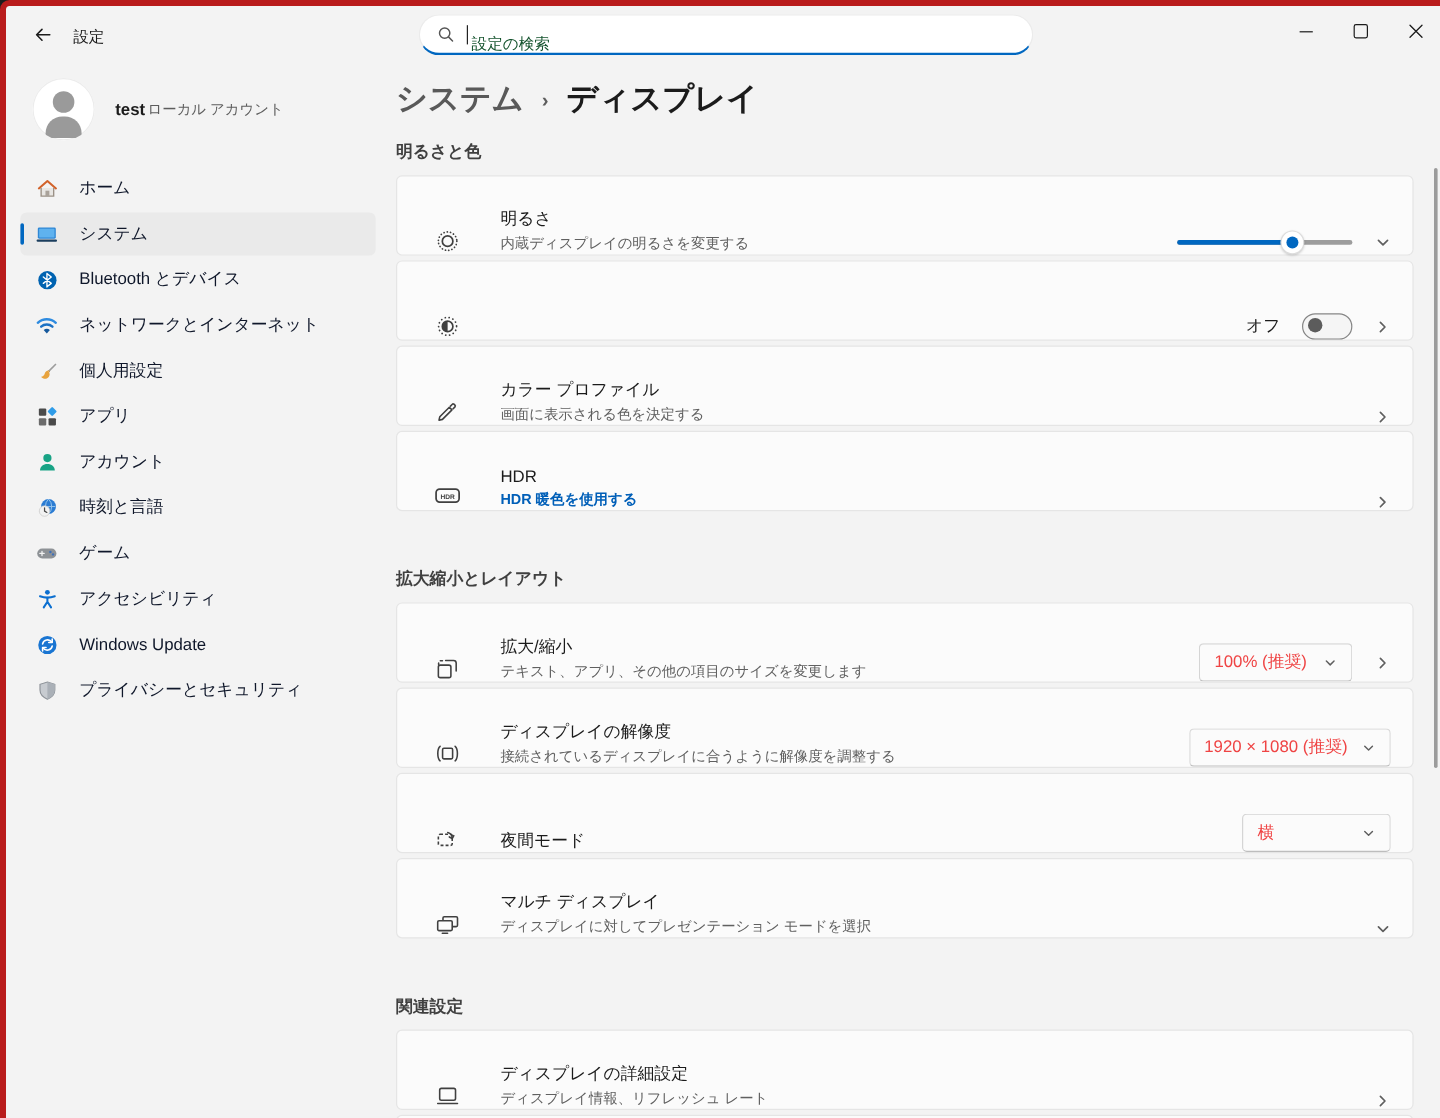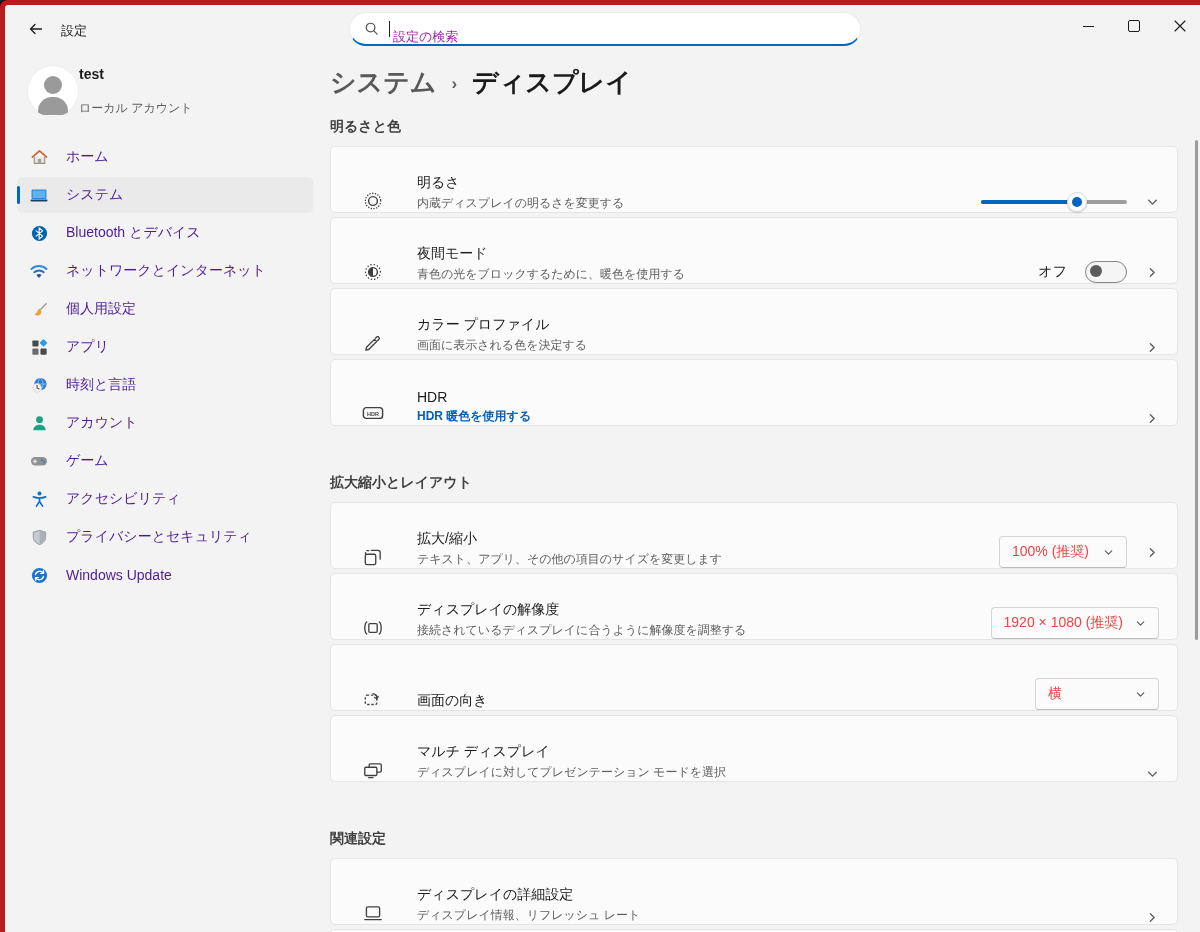--- a/index.html
+++ b/index.html
@@ -13,38 +13,38 @@
   }
   
   .titlebar{position:absolute;top:0;left:0;right:0;height:48px;}
   .back-btn{position:absolute;left:12px;top:8px;width:38px;height:32px;border-radius:5px;
     display:flex;align-items:center;justify-content:center;cursor:pointer;}
   .app-title{position:absolute;left:56px;top:17px;font-size:13px;color:#1b1b1b;}
   .search-box{position:absolute;left:344px;top:7px;width:512px;height:34px;box-sizing:border-box;
     background:#ffffff;border:1px solid #ebebeb;border-bottom:2px solid #0067c0;border-radius:17px;
     display:flex;align-items:center;padding:0 6px 0 14px;}
   .search-box .caret{width:1px;height:16px;background:#222;margin:0 3px 0 10px;}
-  .search-placeholder{font-size:13px;color:#a21caf;margin-top:16px;}
+  .search-placeholder{font-size:13px;color:#14532d;margin-top:16px;}
   .win-controls{position:absolute;right:0;top:0;display:flex;height:42px;}
   .win-btn{width:46px;height:42px;display:flex;align-items:center;justify-content:center;cursor:pointer;color:#1b1b1b;}
   .min-glyph{width:11px;height:1px;background:#1b1b1b;}
   .max-glyph{width:10px;height:10px;border:1px solid #1b1b1b;border-radius:2px;}
   
   .sidebar{position:absolute;top:48px;left:0;width:320px;bottom:0;}
   .user{display:flex;align-items:center;padding:12px 0 10px 22px;}
   .avatar{width:52px;height:52px;border-radius:50%;background:#fff;position:relative;overflow:hidden;
     box-shadow:0 0 0 1px #ececec inset;}
   .avatar .head{position:absolute;left:17px;top:11px;width:18px;height:18px;border-radius:50%;background:#9a9a9a;}
   .avatar .body{position:absolute;left:11px;top:32px;width:30px;height:18px;border-radius:14px 14px 0 0;background:#9a9a9a;}
-  .user-text{display:flex;flex-direction:column;gap:18px;}
+  .user-text{margin-left:17px;display:flex;flex-direction:row;gap:2px;}
   .user-name{font-size:14px;font-weight:bold;color:#1b1b1b;}
   .user-type{font-size:12px;color:#5d5d5d;}
   .nav{margin-top:12px;}
   .nav-item{height:36px;margin:2px 12px;padding-left:12px;border-radius:5px;display:flex;align-items:center;
-    font-size:14px;color:#4c1d95;position:relative;cursor:pointer;}
+    font-size:14px;color:#0f172a;position:relative;cursor:pointer;}
   .nav-item.selected{background:#eaeaea;}
   .nav-item.selected::before{content:"";position:absolute;left:0;top:9px;bottom:9px;width:3px;border-radius:3px;background:#0067c0;}
   .nav-icon{width:20px;height:20px;margin-right:17px;display:flex;align-items:center;justify-content:center;}
   
   .main{position:absolute;left:325px;top:48px;width:848px;bottom:0;}
   .breadcrumb{margin-top:12px;display:flex;align-items:center;gap:15px;font-size:26px;font-weight:600;color:#1b1b1b;}
   .crumb-parent{color:#595959;cursor:pointer;}
   .crumb-sep{font-size:17px;color:#5d5d5d;padding-top:3px;}
   .section-header{font-size:14px;font-weight:bold;color:#404040;margin:18px 0 10px;}
   .section-header.spaced{margin-top:48px;}
@@ -191,37 +191,37 @@
             <rect x="11" y="11" width="6.5" height="6.5" rx="1" fill="#4a4a4a"></rect>
             <rect x="11.2" y="2.2" width="6" height="6" rx="1" fill="#2f9ce8" transform="rotate(45 14.2 5.2)"></rect>
           </svg>
         </span>
         <span>アプリ</span>
       </div>
 
       <div class="nav-item">
         <span class="nav-icon">
           <svg width="19" height="19" viewBox="0 0 20 20">
+            <circle cx="10" cy="6" r="3.6" fill="#18a385"></circle>
+            <path d="M3.5 17 c0-3.6 2.9-5.8 6.5-5.8 s6.5 2.2 6.5 5.8 z" fill="#18a385"></path>
+          </svg>
+        </span>
+        <span>アカウント</span>
+      </div>
+
+      <div class="nav-item">
+        <span class="nav-icon">
+          <svg width="19" height="19" viewBox="0 0 20 20">
             <circle cx="11" cy="8.5" r="6.5" fill="#2b7cd3"></circle>
             <path d="M5 8.5 h12 M11 2 a9 9 0 0 1 0 13 M11 2 a9 9 0 0 0 0 13" stroke="#9cc9ef" stroke-width="0.8" fill="none"></path>
             <circle cx="7.5" cy="12.5" r="4.6" fill="#f2f2f2" stroke="#c9c9c9" stroke-width="0.6"></circle>
             <path d="M7.5 9.8 v2.7 l2 1.2" stroke="#4a4a4a" stroke-width="1.1" fill="none" stroke-linecap="round"></path>
           </svg>
         </span>
         <span>時刻と言語</span>
-      </div>
-
-      <div class="nav-item">
-        <span class="nav-icon">
-          <svg width="19" height="19" viewBox="0 0 20 20">
-            <circle cx="10" cy="6" r="3.6" fill="#18a385"></circle>
-            <path d="M3.5 17 c0-3.6 2.9-5.8 6.5-5.8 s6.5 2.2 6.5 5.8 z" fill="#18a385"></path>
-          </svg>
-        </span>
-        <span>アカウント</span>
       </div>
 
       <div class="nav-item">
         <span class="nav-icon">
           <svg width="20" height="20" viewBox="0 0 20 20">
             <rect x="2" y="6" width="16" height="8.5" rx="4.2" fill="#8e9296"></rect>
             <path d="M6 8.5 v3.5 M4.2 10.2 h3.6" stroke="#f2f2f2" stroke-width="1.1" stroke-linecap="round"></path>
             <circle cx="13" cy="9" r="1" fill="#3f6fb8"></circle>
             <circle cx="15.2" cy="11" r="1" fill="#3f6fb8"></circle>
           </svg>
@@ -236,40 +236,40 @@
             <path d="M3.5 7.2 c4.2 1.6 8.8 1.6 13 0" stroke="#0b6fd0" stroke-width="1.8" fill="none" stroke-linecap="round"></path>
             <path d="M10 8.5 v3.5 M10 12 l-3.2 5 M10 12 l3.2 5" stroke="#0b6fd0" stroke-width="1.8" fill="none" stroke-linecap="round" stroke-linejoin="round"></path>
           </svg>
         </span>
         <span>アクセシビリティ</span>
       </div>
 
       <div class="nav-item">
         <span class="nav-icon">
           <svg width="19" height="19" viewBox="0 0 20 20">
-            <path d="M10 2.5 l6.5 2 v5 c0 4.2-3.2 6.6-6.5 8 -3.3-1.4-6.5-3.8-6.5-8 v-5 z" fill="#c7cbd0" stroke="#8d9298" stroke-width="1"></path>
-            <path d="M10 2.5 l6.5 2 v5 c0 4.2-3.2 6.6-6.5 8 z" fill="#aab0b7"></path>
-          </svg>
-        </span>
-        <span>プライバシーとセキュリティ</span>
-      </div>
-
-      <div class="nav-item">
-        <span class="nav-icon">
-          <svg width="19" height="19" viewBox="0 0 20 20">
             <circle cx="10" cy="10" r="8" fill="#1975d2"></circle>
             <path d="M5.8 9 a4.4 4.4 0 0 1 8-1.5" stroke="#fff" stroke-width="1.4" fill="none" stroke-linecap="round"></path>
             <path d="M14.2 4.8 v3 h-3" stroke="#fff" stroke-width="1.4" fill="none" stroke-linecap="round" stroke-linejoin="round"></path>
             <path d="M14.2 11 a4.4 4.4 0 0 1 -8 1.5" stroke="#fff" stroke-width="1.4" fill="none" stroke-linecap="round"></path>
             <path d="M5.8 15.2 v-3 h3" stroke="#fff" stroke-width="1.4" fill="none" stroke-linecap="round" stroke-linejoin="round"></path>
           </svg>
         </span>
         <span>Windows Update</span>
       </div>
 
+      <div class="nav-item">
+        <span class="nav-icon">
+          <svg width="19" height="19" viewBox="0 0 20 20">
+            <path d="M10 2.5 l6.5 2 v5 c0 4.2-3.2 6.6-6.5 8 -3.3-1.4-6.5-3.8-6.5-8 v-5 z" fill="#c7cbd0" stroke="#8d9298" stroke-width="1"></path>
+            <path d="M10 2.5 l6.5 2 v5 c0 4.2-3.2 6.6-6.5 8 z" fill="#aab0b7"></path>
+          </svg>
+        </span>
+        <span>プライバシーとセキュリティ</span>
+      </div>
+
     </div>
   </div>
 
   <div class="main">
 
     <div class="breadcrumb">
       <span class="crumb-parent">システム</span>
       <span class="crumb-sep">›</span>
       <span>ディスプレイ</span>
     </div>
@@ -306,24 +306,20 @@
     <div class="card">
       <span class="card-icon">
         <svg width="22" height="22" viewBox="0 0 20 20">
           <path d="M10 6 a4 4 0 1 0 0 8 z" fill="#404040"></path>
           <circle cx="10" cy="10" r="4" stroke="#404040" stroke-width="1.3" fill="none"></circle>
           <g stroke="#404040" stroke-width="1.3" stroke-linecap="round" stroke-dasharray="0.1 2.9">
             <circle cx="10" cy="10" r="6.8" fill="none"></circle>
           </g>
         </svg>
       </span>
-      <div class="card-text">
-        <span class="card-title">夜間モード</span>
-        <span class="card-sub">青色の光をブロックするために、暖色を使用する</span>
-      </div>
       <div class="card-right">
         <span class="toggle-label">オフ</span>
         <span class="toggle"></span>
         <span class="chev">
           <svg width="13" height="13" viewBox="0 0 12 12">
             <path d="M4 2.5 l3.5 3.5 -3.5 3.5" stroke="#5f5f5f" stroke-width="1.3" fill="none" stroke-linecap="round" stroke-linejoin="round"></path>
           </svg>
         </span>
       </div>
     </div>
@@ -421,21 +417,21 @@
 
     <div class="card">
       <span class="card-icon">
         <svg width="22" height="22" viewBox="0 0 20 20">
           <rect x="3" y="6.5" width="10.5" height="8.5" rx="1.3" stroke="#404040" stroke-width="1.2" fill="none" stroke-dasharray="2.2 1.6"></rect>
           <path d="M13.5 9.5 a4.5 4.5 0 0 0 -3.4-4.3" stroke="#404040" stroke-width="1.2" fill="none" stroke-linecap="round"></path>
           <path d="M14.7 7.6 l-1.2 2.2 -2.2-1.2" stroke="#404040" stroke-width="1.2" fill="none" stroke-linecap="round" stroke-linejoin="round"></path>
         </svg>
       </span>
       <div class="card-text">
-        <span class="card-title">画面の向き</span>
+        <span class="card-title">夜間モード</span>
       </div>
       <div class="card-right">
         <div class="dropdown dd-orient">
           <span>横</span>
           <svg width="11" height="11" viewBox="0 0 12 12">
             <path d="M2.5 4.2 l3.5 3.5 3.5-3.5" stroke="#5f5f5f" stroke-width="1.3" fill="none" stroke-linecap="round" stroke-linejoin="round"></path>
           </svg>
         </div>
       </div>
     </div>

